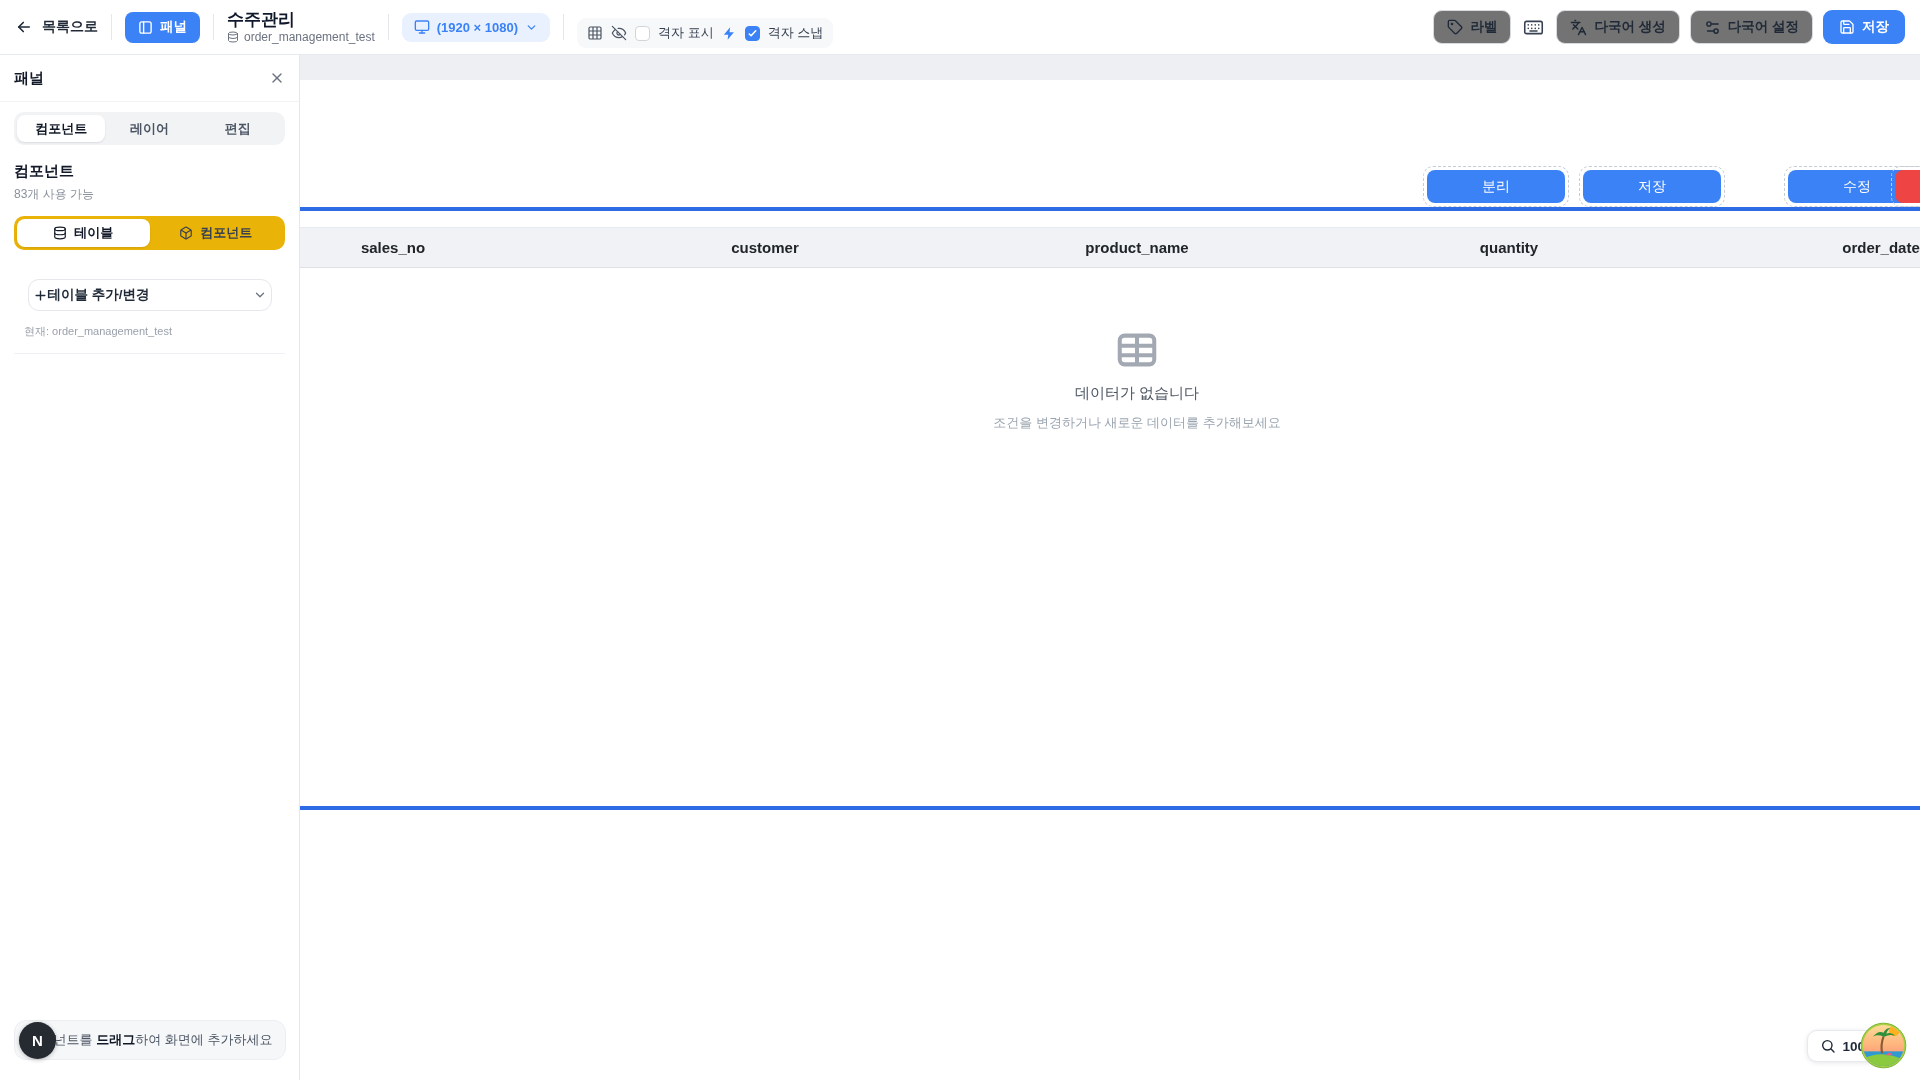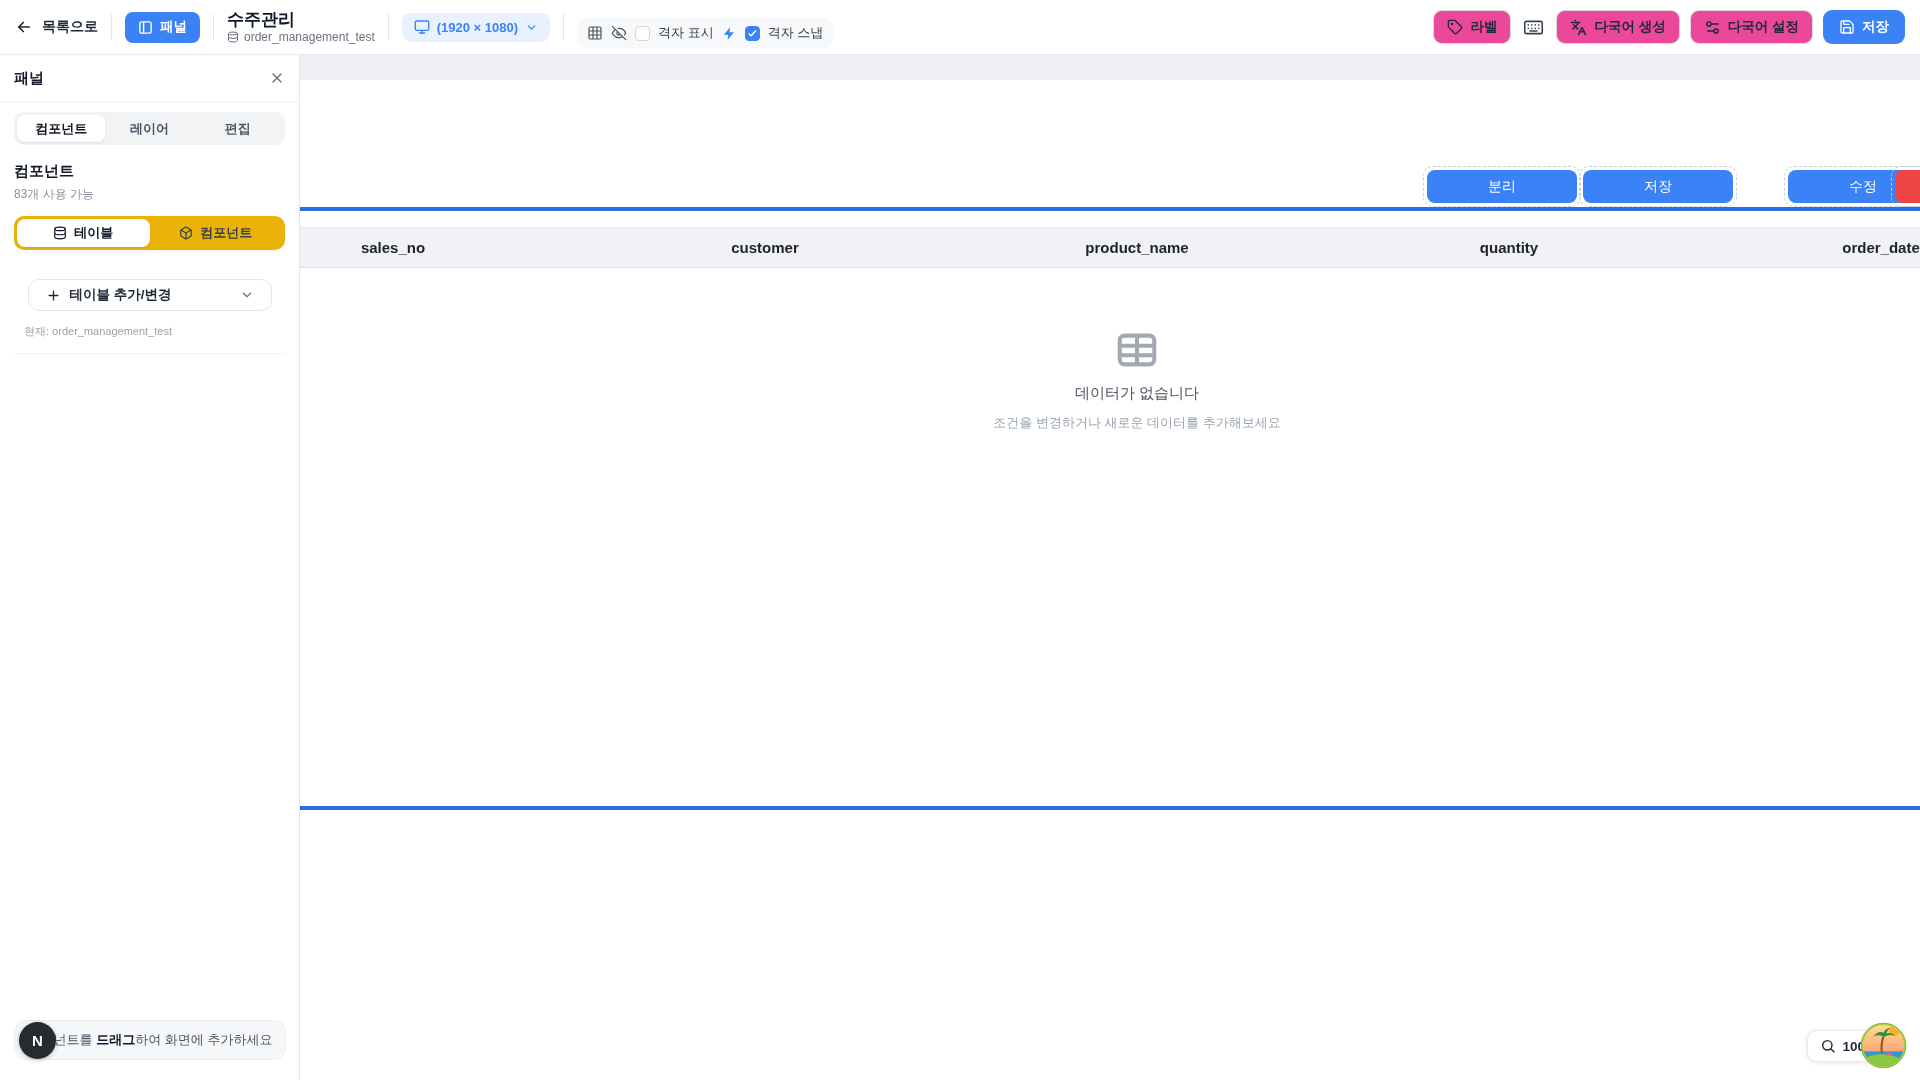--- a/index.html
+++ b/index.html
@@ -39,21 +39,21 @@
     display:flex; align-items:center; gap:8px; height:30px; padding:0 10px;
     background:#f7f8fa; border-radius:9px; color:#4b5563;margin-top:12px;
   }
   .grid-group .lbl{font-size:13px; color:#374151; white-space:nowrap;}
   .cbx{width:15px; height:15px; border:1.5px solid #d1d5db; border-radius:4px; background:#fff; flex:0 0 auto;
        display:flex; align-items:center; justify-content:center;}
   .cbx.checked{background:var(--accent); border-color:var(--accent); color:#fff;}
   .tb-right{display:flex; align-items:center; gap:10px;}
   .btn-outline{
     display:flex; align-items:center; gap:7px; height:34px; padding:0 13px;
-    border:1px solid #d7dbe0; border-radius:9px; background:#ec4899;
+    border:1px solid #d7dbe0; border-radius:9px; background:#737373;
     font-size:13.5px; font-weight:600; color:#1f2937;
   }
   .btn-icon{color:#374151; padding:0 2px;}
   .btn-primary{
     display:flex; align-items:center; gap:7px; height:34px; padding:0 16px;
     background:var(--accent); color:#fff; border-radius:9px; font-size:13.5px; font-weight:600;
   }
 
   
   .panel{
@@ -76,22 +76,22 @@
     width:100%; height:33px; border:1px solid var(--line); border-radius:10px;
     padding:0 10px 0 33px; font-size:13px; color:#111827; outline:none; background:#fff;
   }
   .search-wrap input::placeholder{color:#a3a9b3;}
   .search-wrap .sicon{position:absolute; left:10px; top:8px; color:var(--faint);}
   .segmented{margin-top:13px; background:#eab308; border-radius:10px; padding:3px; display:flex;}
   .seg{flex:1; height:28px; display:flex; align-items:center; justify-content:center; gap:7px;
     font-size:13px; font-weight:600; color:#374151; border-radius:8px;}
   .seg.active{background:#fff; box-shadow:0 1px 2px rgba(15,23,42,.10); color:#111827;}
   .add-table-btn{
-    margin:29px auto 0; width:244px; height:32px; display:flex; align-items:center; gap:9px;
-    border:1px solid var(--line); border-radius:11px; background:#fff; padding:0 17px;
+    margin:29px auto 0; width:244px; height:32px; display:flex; align-items:center; gap:0;
+    border:1px solid var(--line); border-radius:11px; background:#fff; padding:0 4px;
     font-size:13.5px; font-weight:600; color:#1f2937;
   }
   .add-table-btn .chev{margin-left:auto; color:#6b7280; display:flex;}
   .current-table{margin-top:13px; padding-left:10px; font-size:11px; color:#9aa1ab;}
   .panel-hr{margin-top:14px; height:1px; background:#eef0f3;}
   .panel-hint{
     position:absolute; left:14px; right:13px; bottom:20px; height:40px;
     background:#f6f7f9; border:1px solid #eceef1; border-radius:12px;
     display:flex; align-items:center; justify-content:center;
     font-size:13px; color:#4b5563; white-space:nowrap;
@@ -105,21 +105,21 @@
   }
 
   
   .canvas{position:absolute; left:300px; top:55px; right:0; bottom:0; background:#fff; overflow:hidden;}
   .canvas-strip{position:absolute; top:0; left:0; right:0; height:25px; background:#edeff2;}
   .sel-line{position:absolute; left:-93px; width:1860px; height:4px; background:var(--selection);}
   .sel-line.l1{top:152px;}
   .sel-line.l2{top:751px;}
   .sel-wrap{position:absolute; top:111px; padding:3px; border:1px dashed #c6cdd6; border-radius:10px;}
   .canvas-btn{
-    width:150px; height:33px; background:var(--accent); color:#fff; border-radius:8px;
+    width:138px; height:33px; background:var(--accent); color:#fff; border-radius:8px;
     font-size:14px; display:flex; align-items:center; justify-content:center;
   }
   .canvas-btn.red{background:var(--danger);}
   .grid-header{
     position:absolute; left:-93px; top:172px; width:1860px; height:41px;
     background:#f0f2f5; border-top:1px solid #e7eaee; border-bottom:1px solid #dde1e6;
     display:flex;
   }
   .grid-header .col{flex:1; text-align:center; line-height:39px; font-size:15px; font-weight:700; color:#212529;}
   .empty-state{position:absolute; left:-93px; width:1860px; top:272px; text-align:center;}

